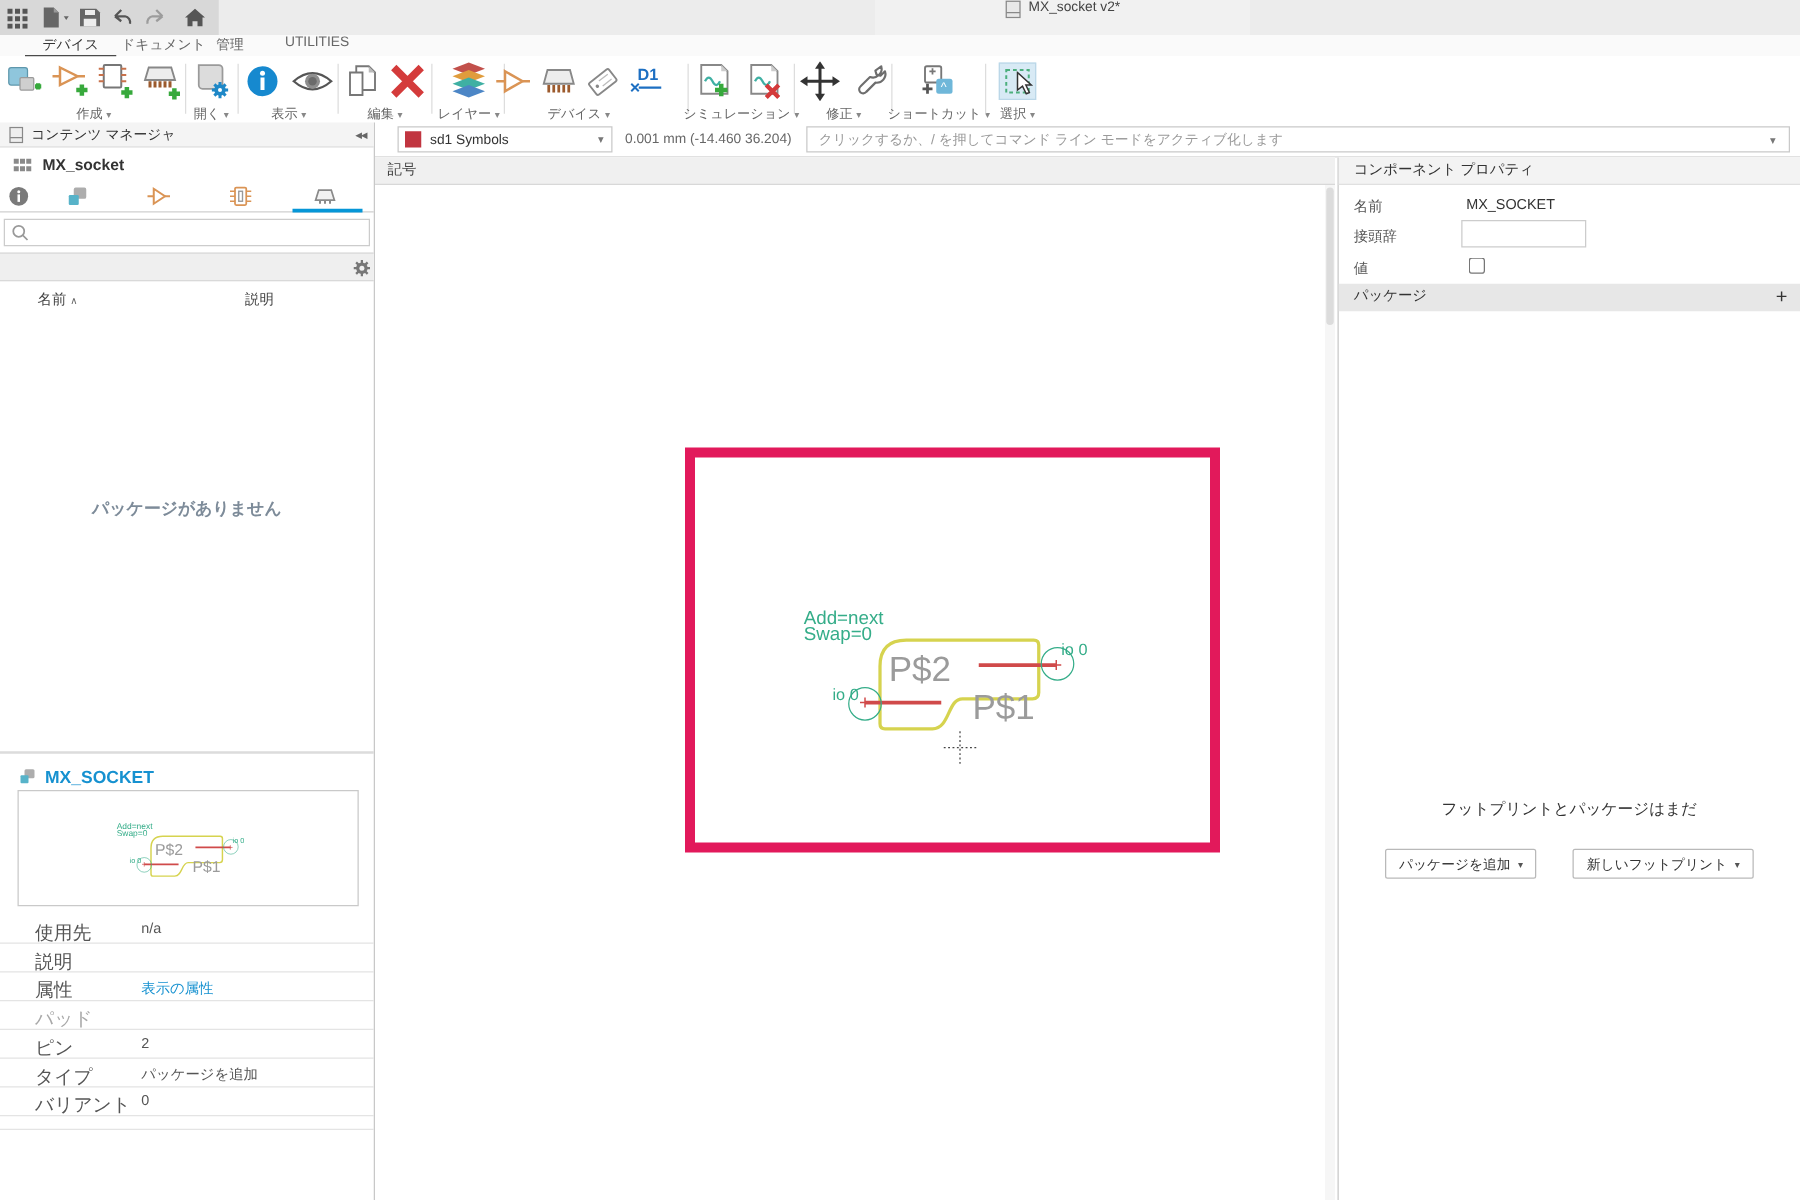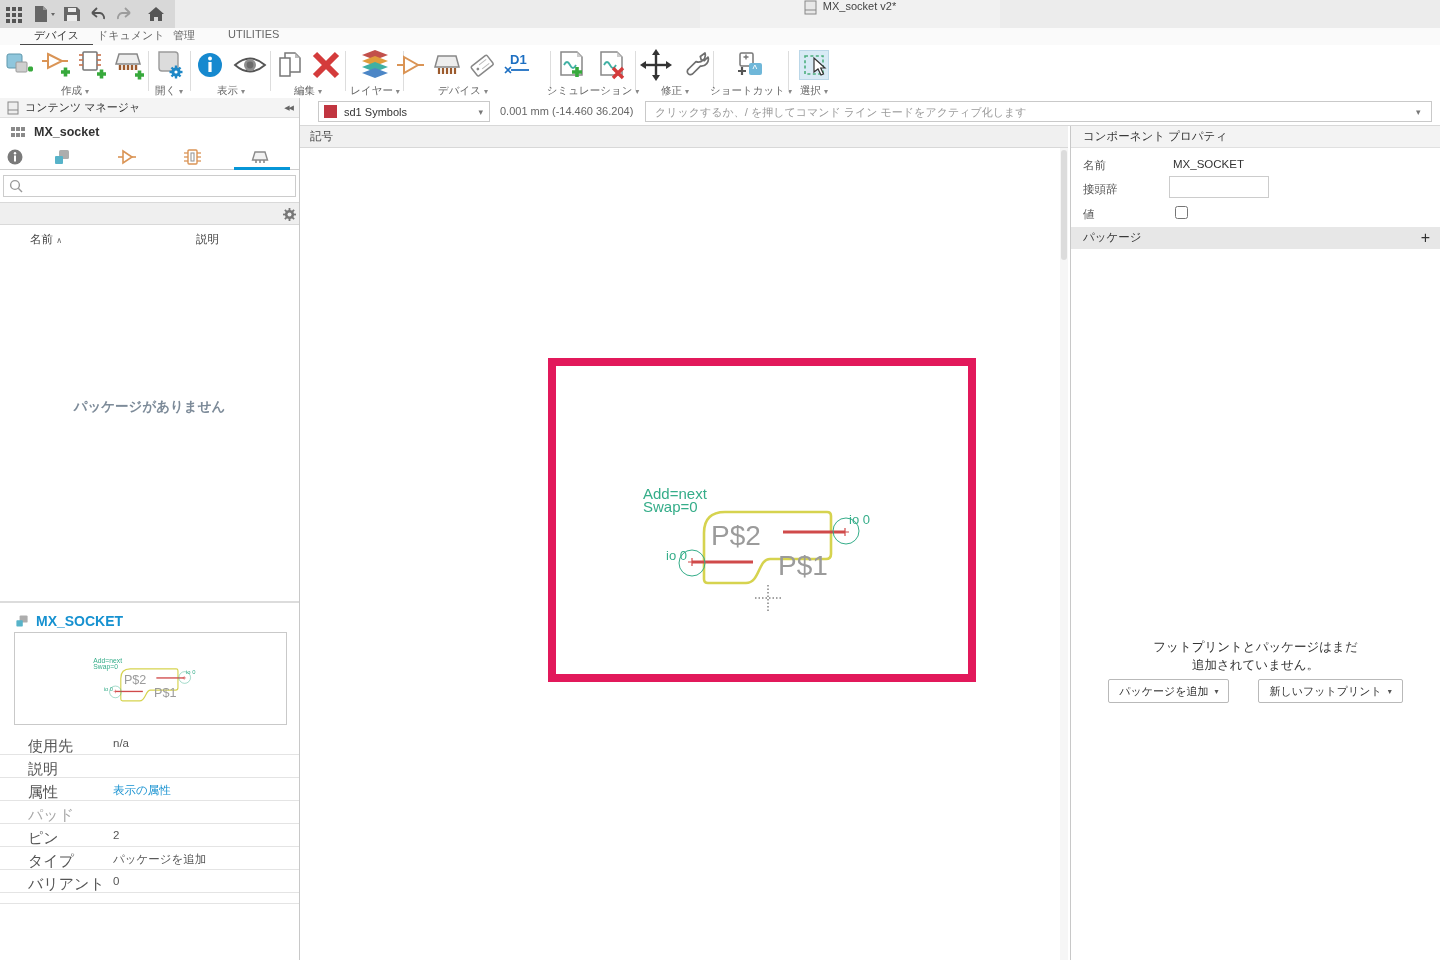--- a/index.html
+++ b/index.html
@@ -553,21 +553,20 @@
     <span class="rp-label" style="top:56px">接頭辞</span>
     <input id="rp-prefix" style="">
     <span class="rp-label" style="top:81px">値</span>
     <input type="checkbox" id="rp-check" style="">
     <div id="rp-pkgbar" class="abs">
       <span class="s">パッケージ</span>
       <span id="rp-plus">+</span>
     </div>
     <div id="rp-empty" class="abs">
       <div>フットプリントとパッケージはまだ</div>
-      <div>追加されていません。</div>
     </div>
     <div id="rp-btns" class="abs">
       <div class="rp-btn">
         <span>パッケージを追加</span>
         <span class="caret">▾</span>
       </div>
       <div class="rp-btn">
         <span>新しいフットプリント</span>
         <span class="caret">▾</span>
       </div>

